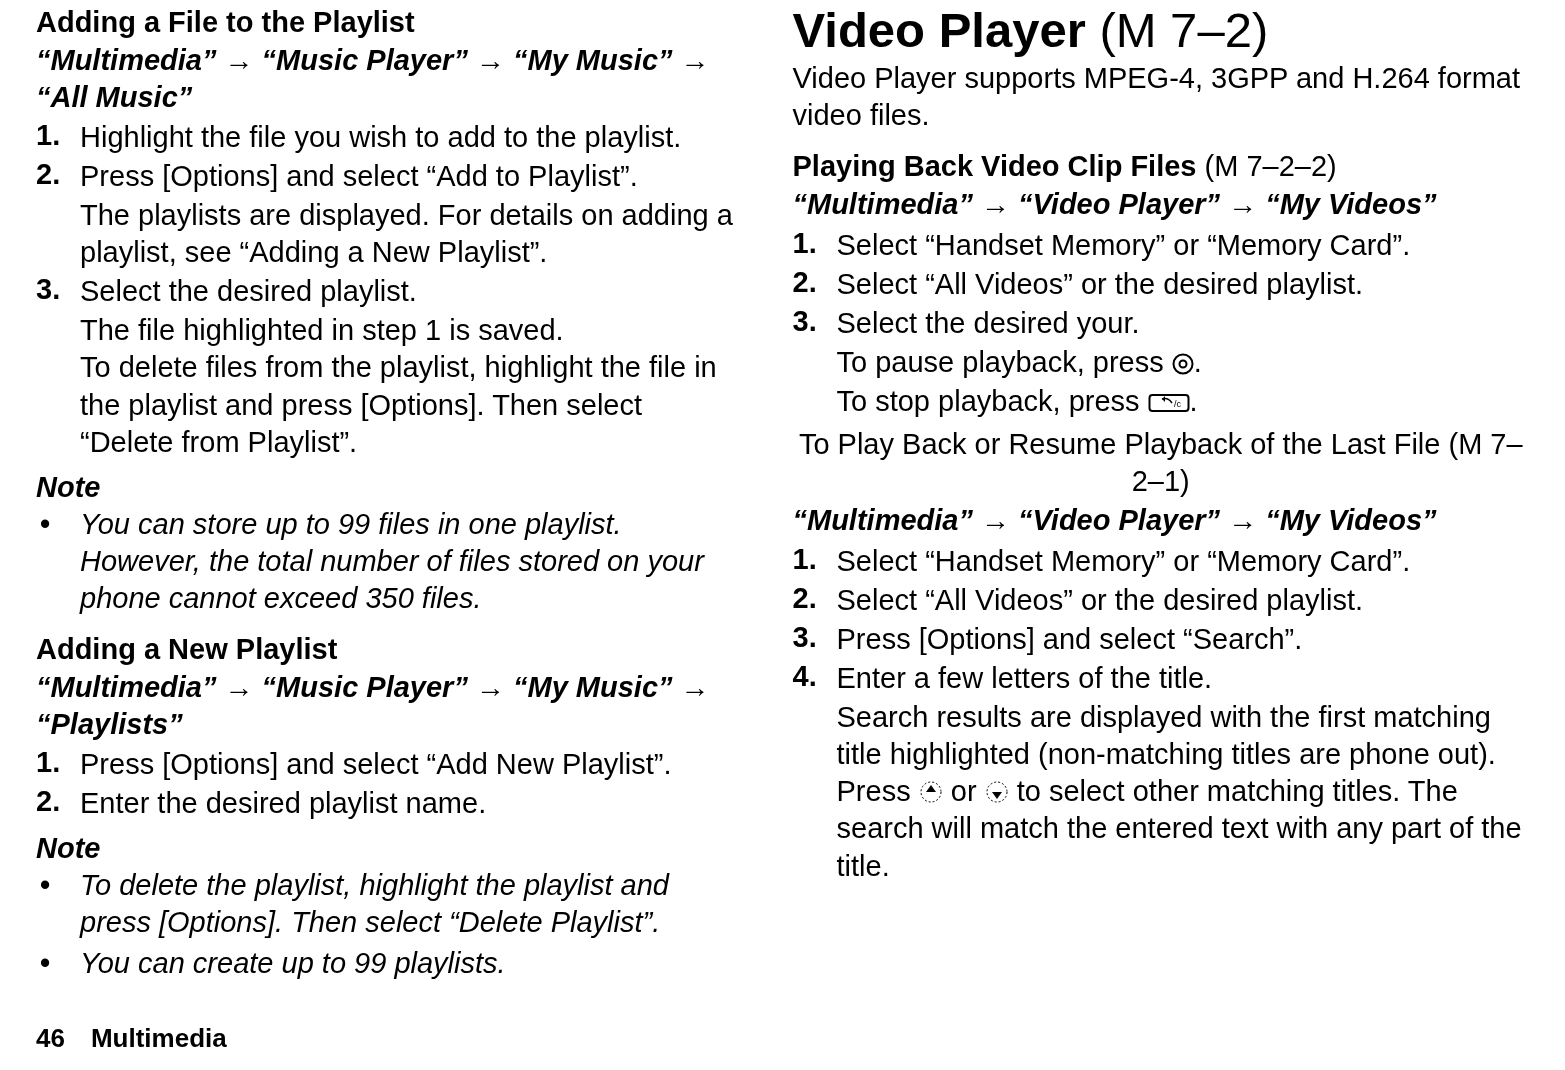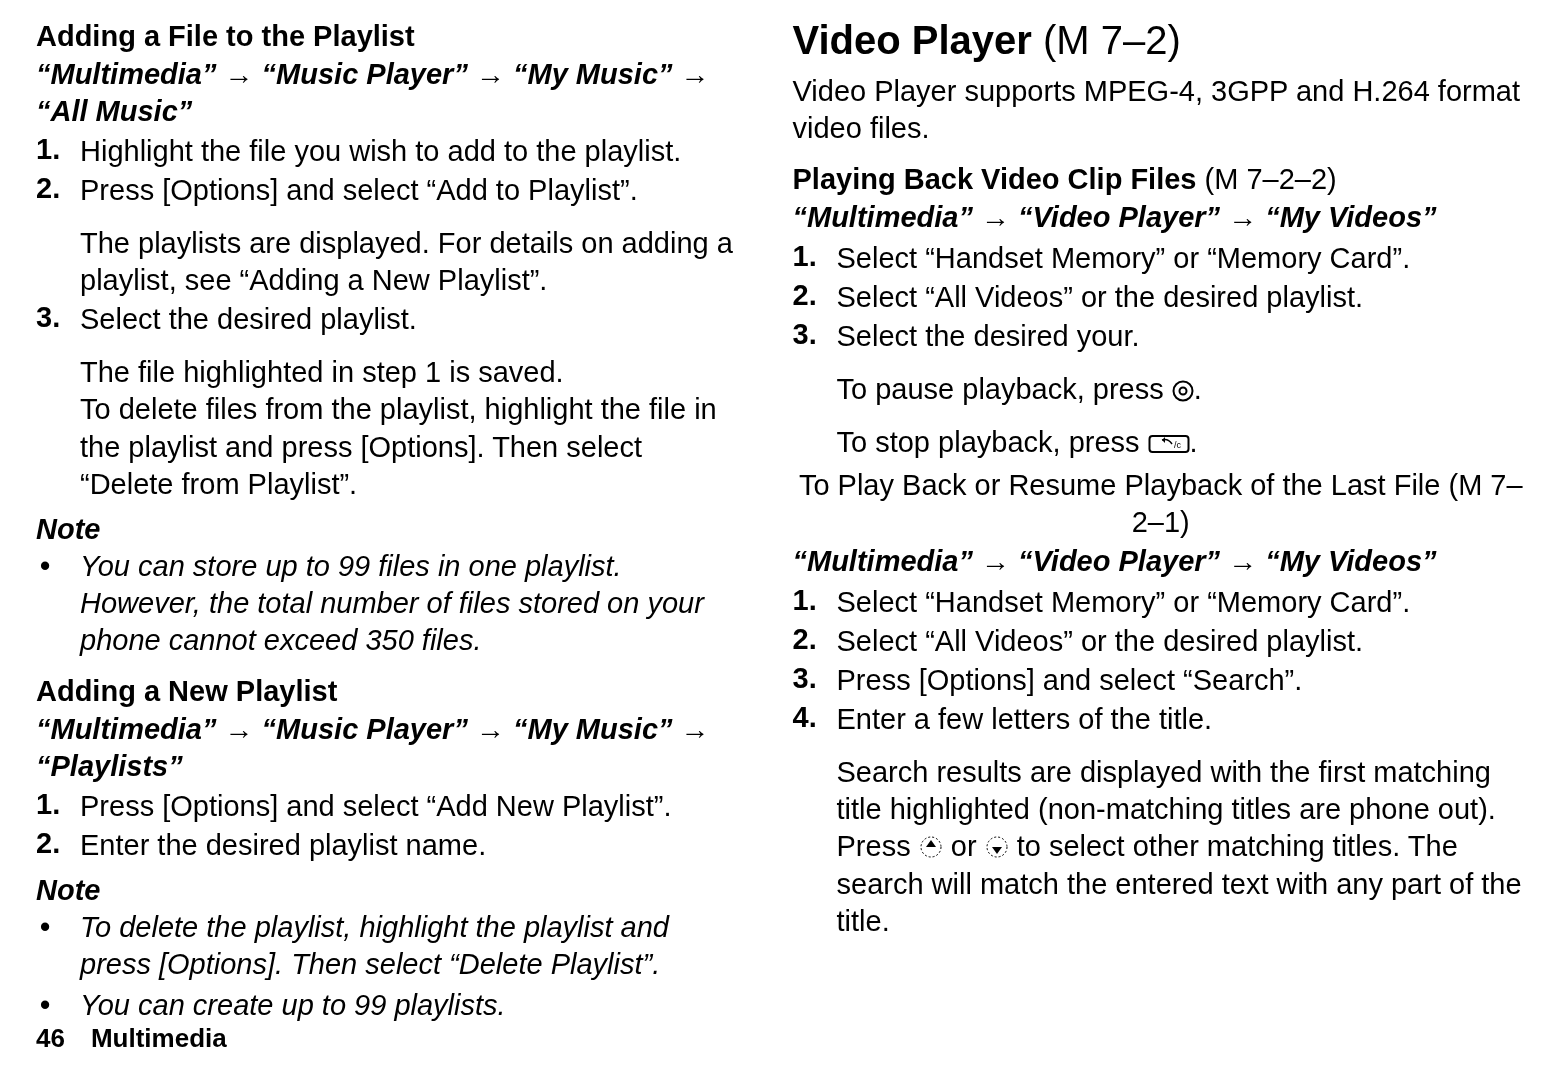--- a/index.html
+++ b/index.html
@@ -7,44 +7,44 @@
     padding: 0;
     background: #ffffff;
     font-family: Arial, Helvetica, sans-serif;
     color: #000;
   }
   .page {
     width: 1565px;
     height: 1070px;
     position: relative;
     box-sizing: border-box;
-    padding: 18px 36px 10px 36px;
+    padding: 4px 36px 10px 36px;
     display: flex;
     flex-direction: row;
   }
   .col {
     width: 50%;
     box-sizing: border-box;
   }
   .left {
     padding-right: 40px;
   }
   .right {
     padding-left: 10px;
   }
   .h-bold {
     font-weight: bold;
     font-size: 29px;
     line-height: 1.25;
   }
   .h1-line {
     font-weight: bold;
-    font-size: 40px;
+    font-size: 49px;
     line-height: 1.1;
-    margin-bottom: 11px;
+    margin-bottom: 2px;
   }
   .path {
     font-style: italic;
     font-weight: bold;
     font-size: 29px;
     line-height: 1.25;
     margin: 2px 0 4px 0;
   }
   .body-text {
     font-size: 29px;
@@ -87,21 +87,21 @@
   }
   ul.bullets > li .dot {
     position: absolute;
     left: 4px;
     top: 0;
     font-style: normal;
     font-weight: bold;
   }
   .sub {
     display: block;
-    margin-top: 16px;
+    margin-top: 2px;
   }
   .icon {
     display: inline-flex;
     justify-content: center;
     align-items: center;
     vertical-align: -3px;
   }
   svg {
     display: block;
   }

